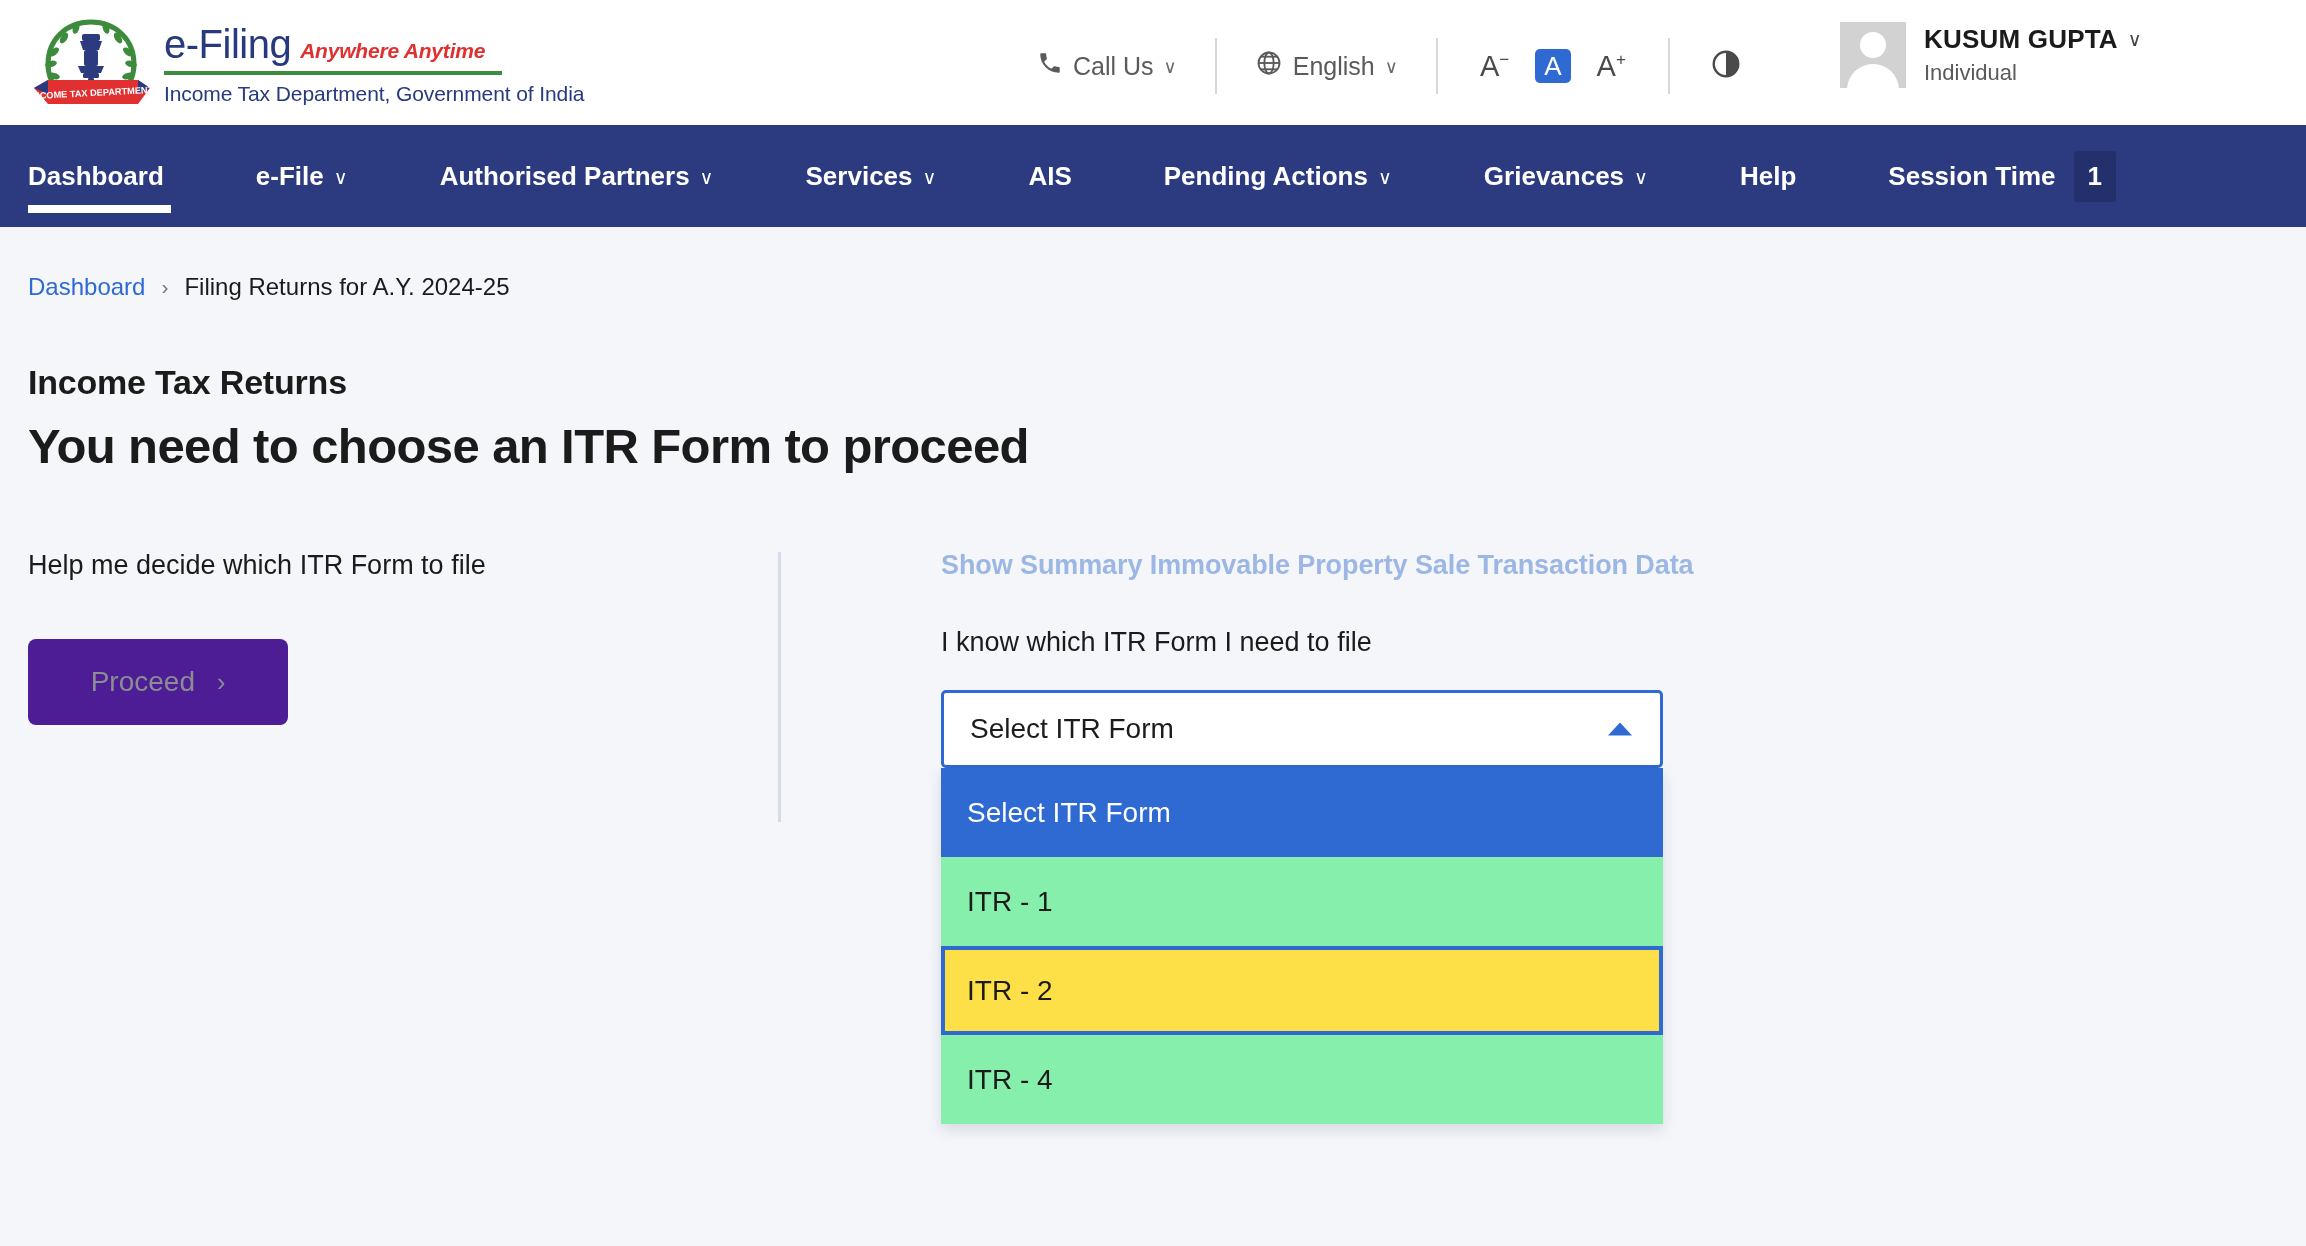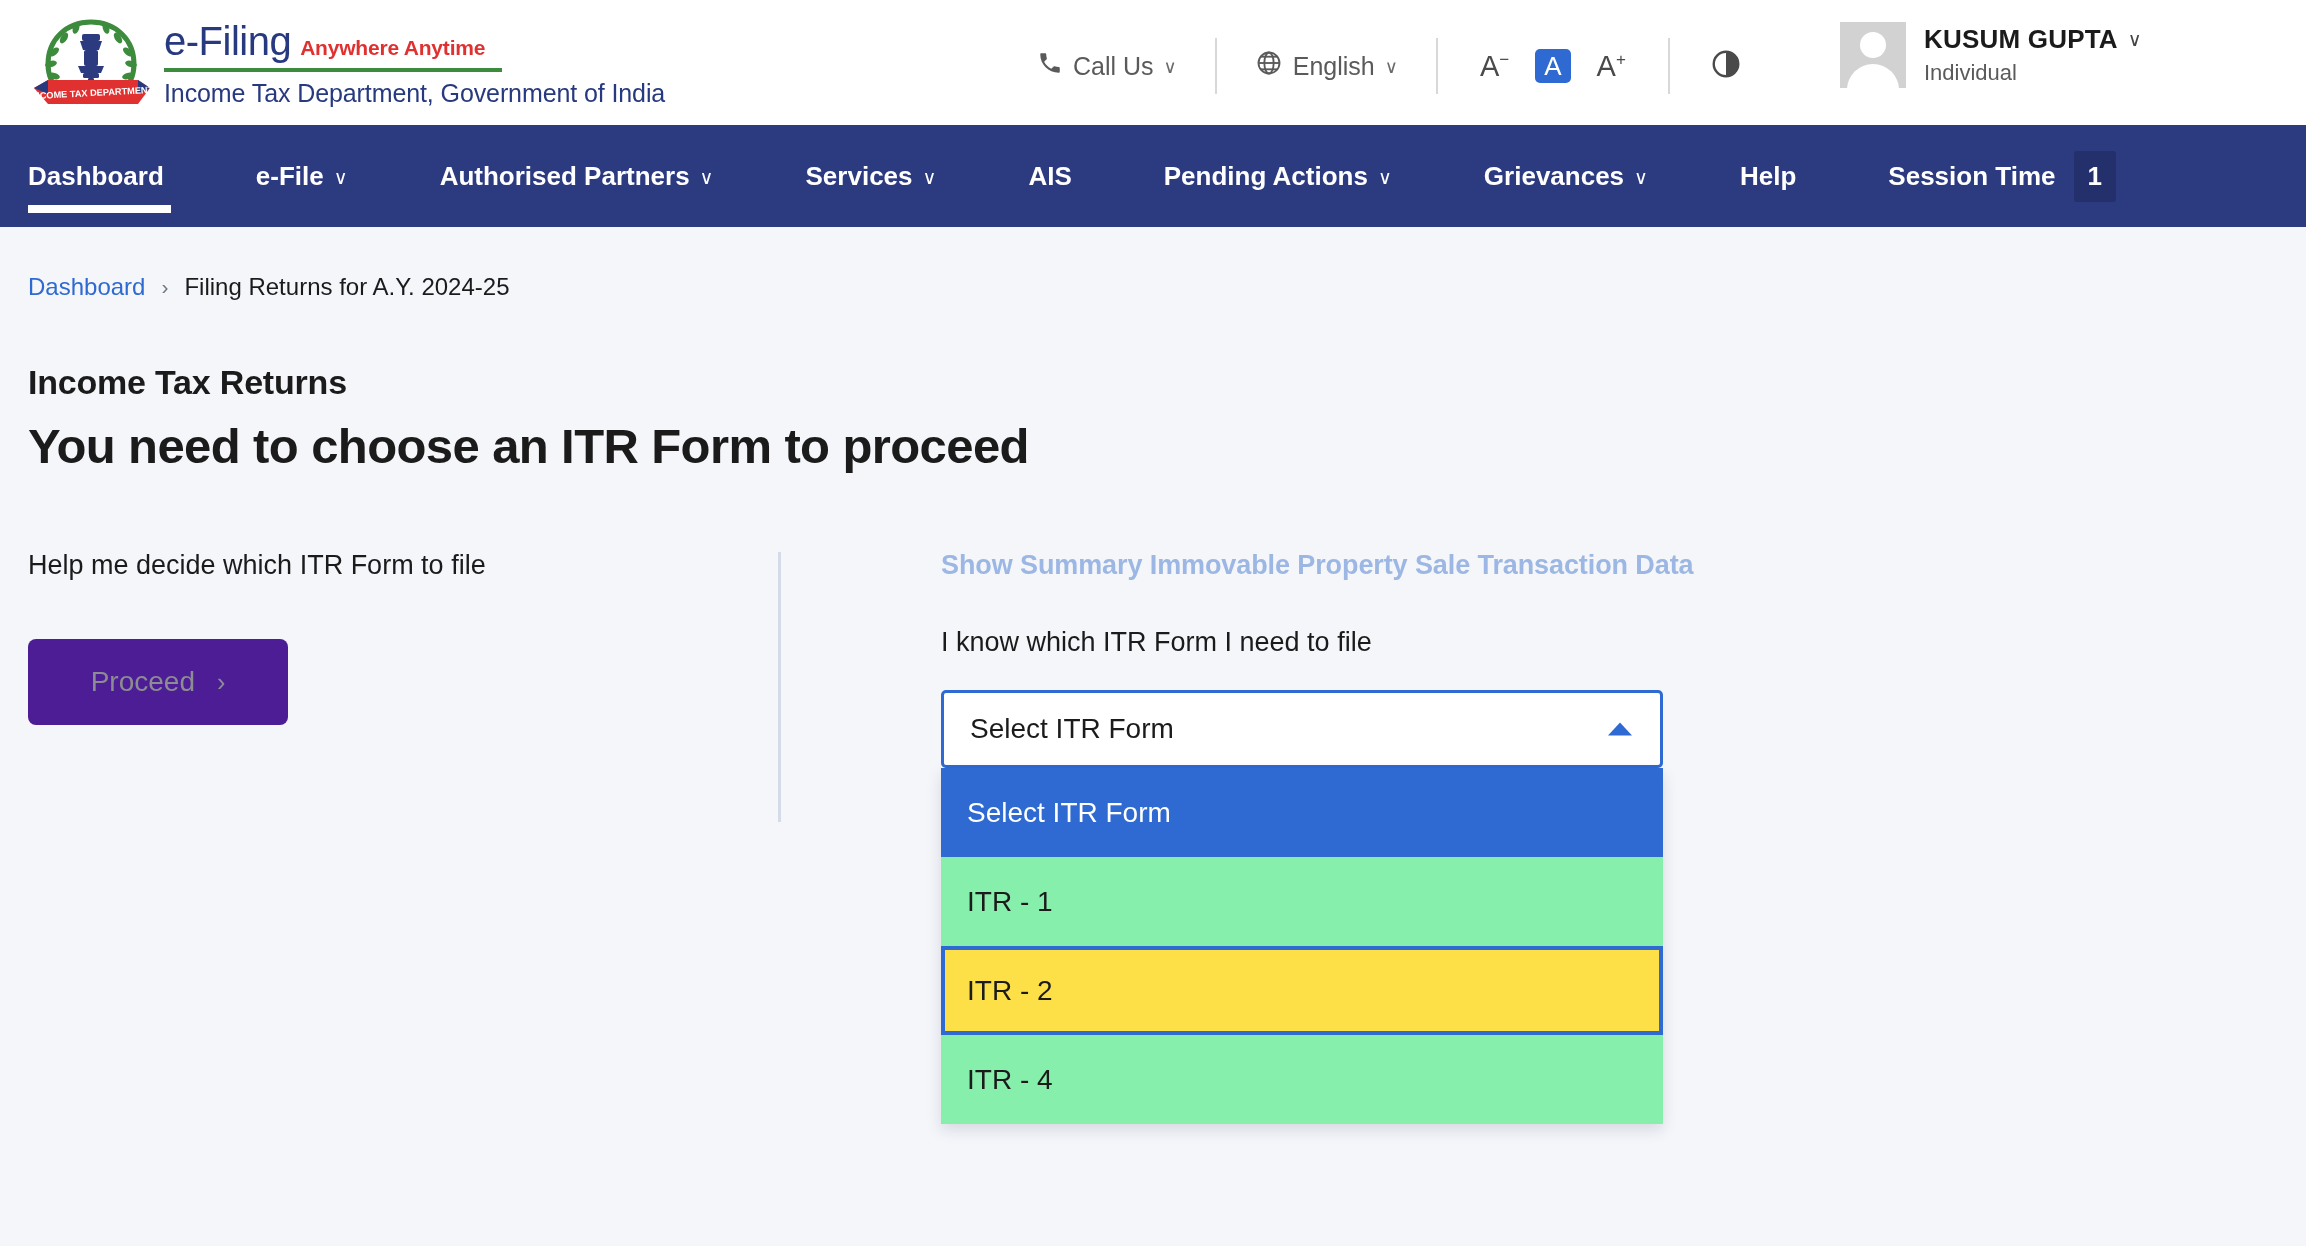--- a/index.html
+++ b/index.html
@@ -44,31 +44,32 @@
   }
   .efiling {
     font-size: 40px;
     color: #27397f;
     letter-spacing: -0.5px;
     font-weight: 400;
   }
   .tagline {
     font-size: 21px;
     color: #e03030;
+    font-style: italic;
     font-weight: 700;
     letter-spacing: -0.2px;
   }
   .brand-rule {
     height: 4px;
     background: #3d8b3d;
     margin: 4px 0 4px 0;
     width: 338px;
   }
   .brand-line2 {
-    font-size: 25px;
+    font-size: 21px;
     color: #27397f;
     letter-spacing: -0.1px;
     margin-top: 7px;
   }
 
   .header-tools {
     display: flex;
     align-items: center;
     position: absolute;
     left: 1015px;

